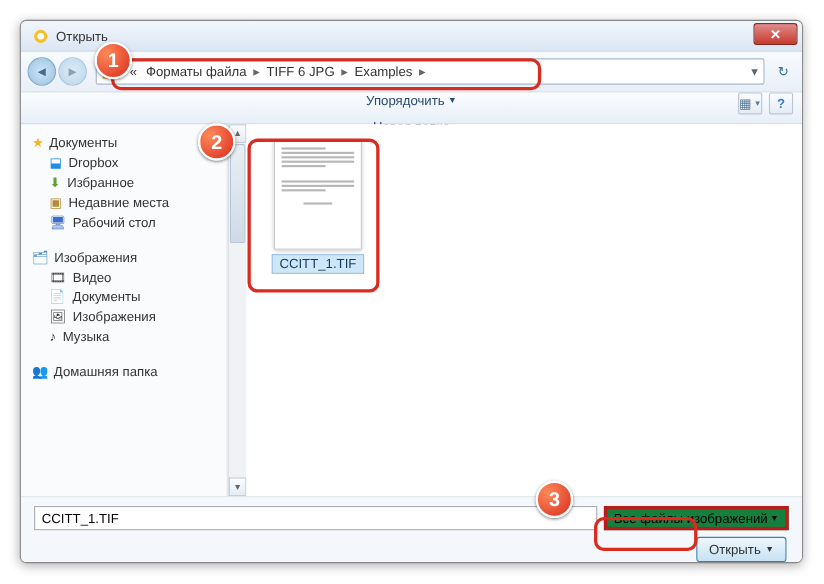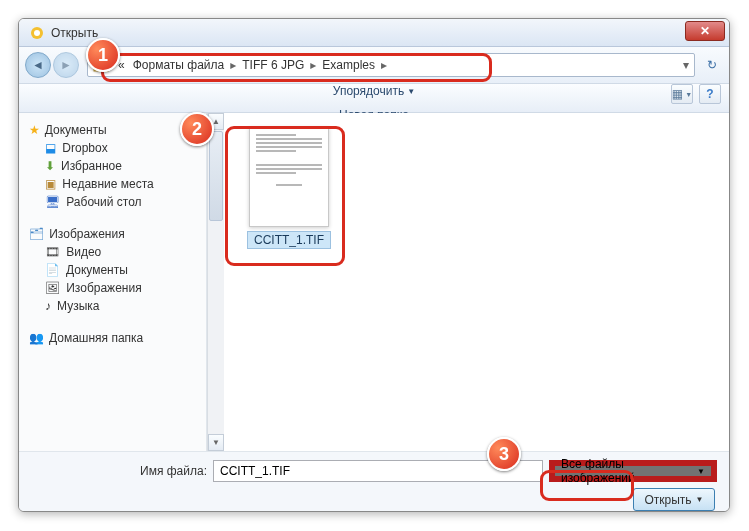--- a/index.html
+++ b/index.html
@@ -34,21 +34,21 @@
 .thumb .line.sh { width: 60%; }
 .file-label { background: #cde6f8; border: 1px solid #9cc1e0; padding: 1px 6px; color: #1a3a5a; }
 .scrollbar { width: 17px; background: #f0f2f5; border-left: 1px solid #d8dde3; display: flex; flex-direction: column; }
 .scrollbar .arr { height: 17px; background: linear-gradient(#fafdff,#e4ebf3); border: 1px solid #c4cdd8; display: flex; align-items: center; justify-content: center; color: #666; font-size: 8px; }
 .scrollbar .track { flex: 1; }
 .scrollbar .thumb-sc { height: 90px; background: linear-gradient(#e8eef5,#d0dae6); border: 1px solid #b8c6d8; border-radius: 2px; margin: 1px; }
 .bottom { height: 60px; border-top: 1px solid #e0e6ec; background: #f4f7fb; padding: 8px 12px; display: flex; flex-direction: column; gap: 6px; }
 .row1 { display: flex; align-items: center; gap: 6px; }
 .lbl { width: 176px; text-align: right; color: #333; }
 .fname { flex: 1; height: 22px; border: 1px solid #abadb3; background: #fff; padding: 0 6px; display: flex; align-items: center; }
-.ftype { width: 168px; height: 22px; border: 6px solid #b91c1c; background: #737373; padding: 0 6px; display: flex; align-items: center; justify-content: space-between; }
+.ftype { width: 168px; height: 22px; border: 3px solid #b91c1c; background: #15803d; padding: 0 6px; display: flex; align-items: center; justify-content: space-between; }
 .row2 { display: flex; justify-content: flex-end; gap: 8px; padding-right: 2px; }
 .btn { width: 82px; height: 23px; border: 1px solid #8a9aac; background: linear-gradient(#fafdff,#dbe6f2); border-radius: 3px; display: flex; align-items: center; justify-content: center; color: #333; }
 .btn.primary { border: 1px solid #3c7fb1; background: linear-gradient(#eef7fd,#c7e1f4); }
 .btn .dd { margin-left: 4px; font-size: 8px; }
 
 .annot { position: absolute; border: 3px solid #d92b1e; border-radius: 9px; pointer-events: none; z-index: 50; }
 .badge { position: absolute; width: 34px; height: 34px; border-radius: 50%; background: radial-gradient(circle at 30% 30%, #ff8a5a, #d92b1e); border: 2px solid #fff; box-shadow: 0 1px 3px rgba(0,0,0,0.5); color: #fff; font-weight: bold; font-size: 18px; display: flex; align-items: center; justify-content: center; z-index: 60; }
 </style>
 </head>
 <body>
@@ -193,21 +193,20 @@
           <div style="height:6px"></div>
             <div class="line sh" style="width:40%;align-self:center"></div>
         </div>
         <div class="file-label">CCITT_1.TIF</div>
       </div>
     </div>
   </div>
 
   <div class="bottom">
     <div class="row1">
-      <div class="lbl">Имя файла:</div>
       <div class="fname">
         <span>CCITT_1.TIF</span>
       </div>
       <div class="ftype">
         <span>Все файлы изображений</span>
         <span style="font-size:8px">▼</span>
       </div>
     </div>
     <div class="row2">
       <div class="btn primary">

